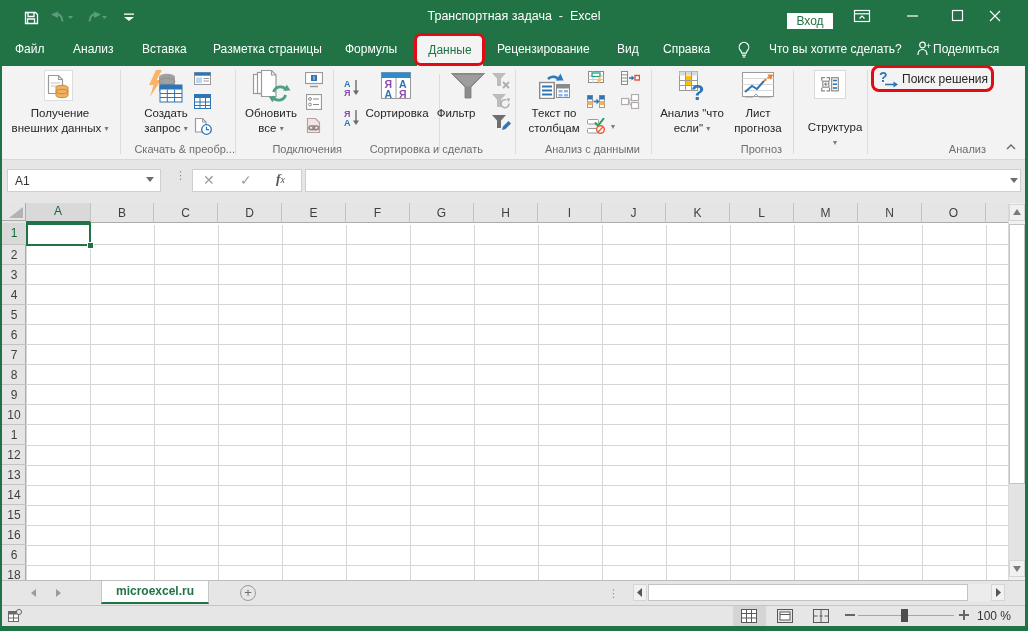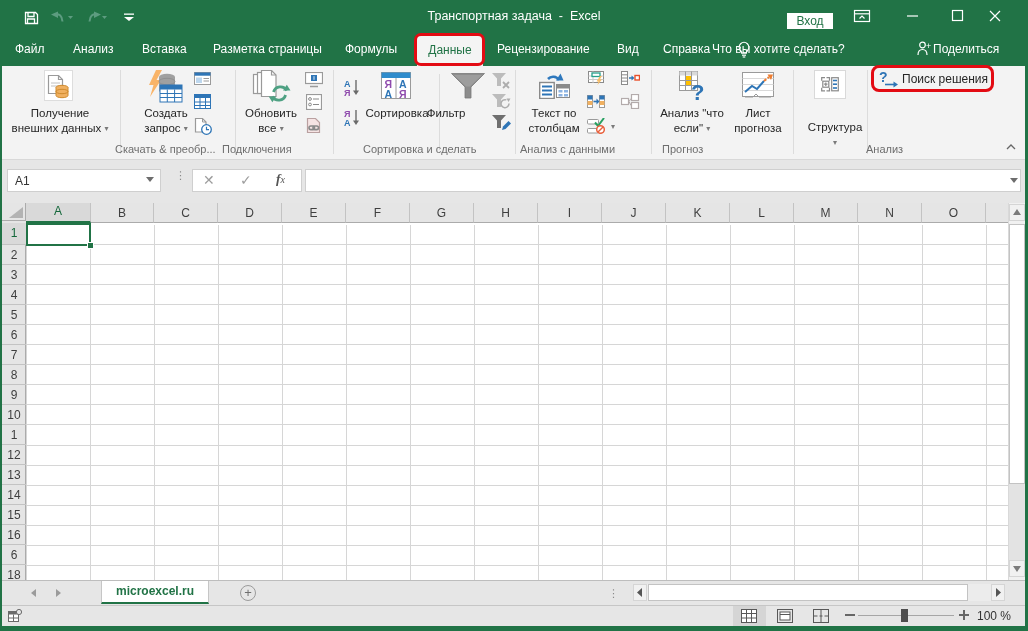--- a/index.html
+++ b/index.html
@@ -10,21 +10,21 @@
 #titlebar{left:0;top:0;width:1028px;height:32px;background:#217346}
 #title{left:400px;top:9px;width:228px;text-align:center;font-size:12.5px;color:#fff;white-space:nowrap}
 #vhod{left:787px;top:13px;width:46px;height:16px;background:#fff;color:#217346;text-align:center;line-height:16px;font-size:12px}
 #menurow{left:0;top:32px;width:1028px;height:34px;background:#217346}
 .mtab{position:absolute;top:42px;color:#fff;font-size:12px;white-space:nowrap}
 #tabDannye{left:417px;top:36px;width:66px;height:30px;background:#f4f4f4;color:#217346;text-align:center;line-height:29px;font-size:12px}
 .redbox{position:absolute;border:3px solid #e30b13;border-radius:7px}
 #ribbon{left:0;top:66px;width:1028px;height:94px;background:#f3f3f3;border-bottom:1px solid #d8d8d8}
 .divider{position:absolute;top:70px;width:1px;height:84px;background:#dcdcdc}
 .biglbl{position:absolute;font-size:11.5px;color:#262626;text-align:center;line-height:14.5px;white-space:nowrap}
-.grplbl{position:absolute;top:143px;font-size:11px;color:#6e6e6e;text-align:left;white-space:nowrap}
+.grplbl{position:absolute;top:143px;font-size:11px;color:#6e6e6e;text-align:right;white-space:nowrap}
 .arr{color:#7a7a7a;font-size:8px;vertical-align:1px}
 #fbar{left:0;top:160px;width:1028px;height:43px;background:#e6e6e6}
 .wfield{position:absolute;background:#fff;border:1px solid #cfcfcf}
 #colheads{left:2px;top:203px;width:1006px;height:20px;background:#e5e5e5}
 .chead{position:absolute;top:203px;height:20px;width:64px;text-align:center;font-size:12px;color:#3f3f3f;line-height:21px;border-right:1px solid #c3c3c3;border-bottom:1px solid #ababab}
 #rowheads{left:2px;top:223px;width:24px;height:357px;background:#e5e5e5;border-right:1px solid #ababab;overflow:hidden}
 .rnum{height:20.05px;text-align:center;font-size:12px;color:#3f3f3f;line-height:20px;border-bottom:1px solid #c3c3c3}
 #grid{left:26px;top:224.5px;width:982px;height:355.5px;background:
  repeating-linear-gradient(to right,#d6d6d6 0 1px,transparent 1px 64px),
  repeating-linear-gradient(to bottom,transparent 0 19.05px,#d6d6d6 19.05px 20.05px)}
@@ -92,21 +92,21 @@
 
 <div class="mtab" style="left:15px">Файл</div>
 <div class="mtab" style="left:73px">Анализ</div>
 <div class="mtab" style="left:142px">Вставка</div>
 <div class="mtab" style="left:213px">Разметка страницы</div>
 <div class="mtab" style="left:345px">Формулы</div>
 <div class="abs" id="tabDannye">Данные</div>
 <div class="mtab" style="left:497px">Рецензирование</div>
 <div class="mtab" style="left:617px">Вид</div>
 <div class="mtab" style="left:663px">Справка</div>
-<div class="mtab" style="left:712px">Что вы хотите сделать?</div>
+<div class="mtab" style="left:769px">Что вы хотите сделать?</div>
 <div class="mtab" style="left:933px">Поделиться</div>
 <div class="abs" id="bulb" style="left:737px;top:40px">
     <svg width="14" height="18" viewBox="0 0 14 18">
 <g stroke="#fff" stroke-width="1.2" fill="none">
 <path d="M3.5 10.5 a4.8 4.8 0 1 1 7 0 c-1 1-1.2 1.8-1.2 2.7 h-4.6 c0-.9-.2-1.7-1.2-2.7z"></path>
 <line x1="5" y1="15.2" x2="9" y2="15.2"></line>
 <line x1="5.7" y1="17" x2="8.3" y2="17"></line>
 </g>
 </svg>
   </div>
@@ -270,21 +270,21 @@
 </svg>
   </div>
 <div class="biglbl" style="left:347px;top:106px;width:100px">Сортировка</div>
 <div class="grplbl" style="left:363px;width:120px">Сортировка и сделать</div>
 <div class="abs" style="left:451px;top:73px">
     <svg width="34" height="26" viewBox="0 0 34 26">
 <polygon points="0.5,0.5 33.5,0.5 20,14 20,25 14,25 14,14" fill="#8c8c8c" stroke="#787878" stroke-width="0.8"></polygon>
 <polygon points="3,2 31,2 19,13.5 15,13.5" fill="#9d9d9d"></polygon>
 </svg>
   </div>
-<div class="biglbl" style="left:396px;top:106px;width:100px">Фильтр</div>
+<div class="biglbl" style="left:406px;top:106px;width:100px">Фильтр</div>
 <div class="abs" style="left:492px;top:73px">
     <svg width="19" height="17" viewBox="0 0 19 17">
 <polygon points="0,0 14,0 9,5.5 9,13 5,13 5,5.5" fill="#bcbcbc"></polygon>
 <path d="M11 9 l6 6 M17 9 l-6 6" stroke="#adadad" stroke-width="1.8"></path>
 </svg>
   </div>
 <div class="abs" style="left:492px;top:94px">
     <svg width="19" height="17" viewBox="0 0 19 17">
 <polygon points="0,0 14,0 9,5.5 9,13 5,13 5,5.5" fill="#bcbcbc"></polygon>
 <path d="M17 9.5 a4 4 0 1 1 -2.6-3.6" fill="none" stroke="#adadad" stroke-width="1.5"></path>

